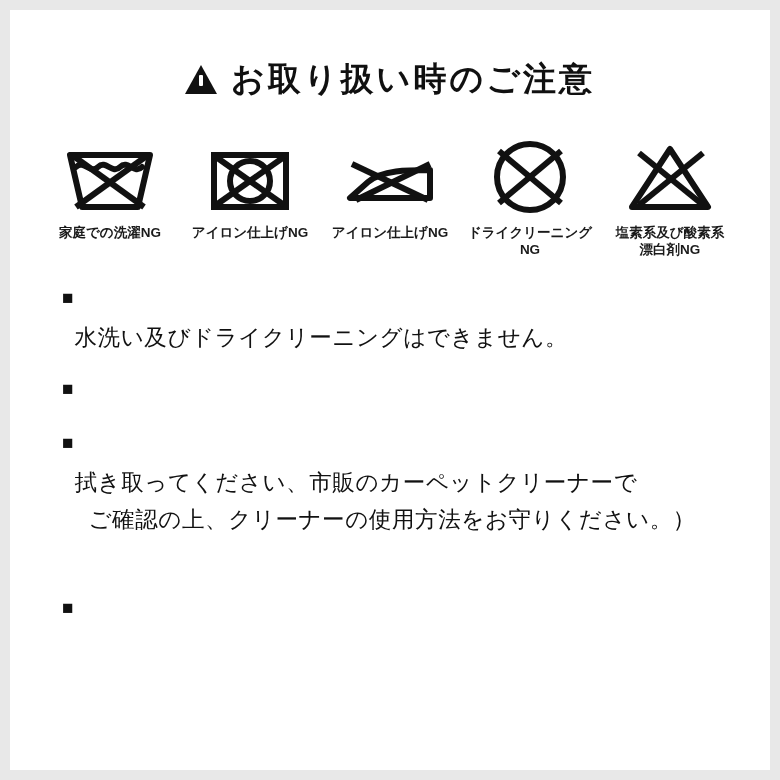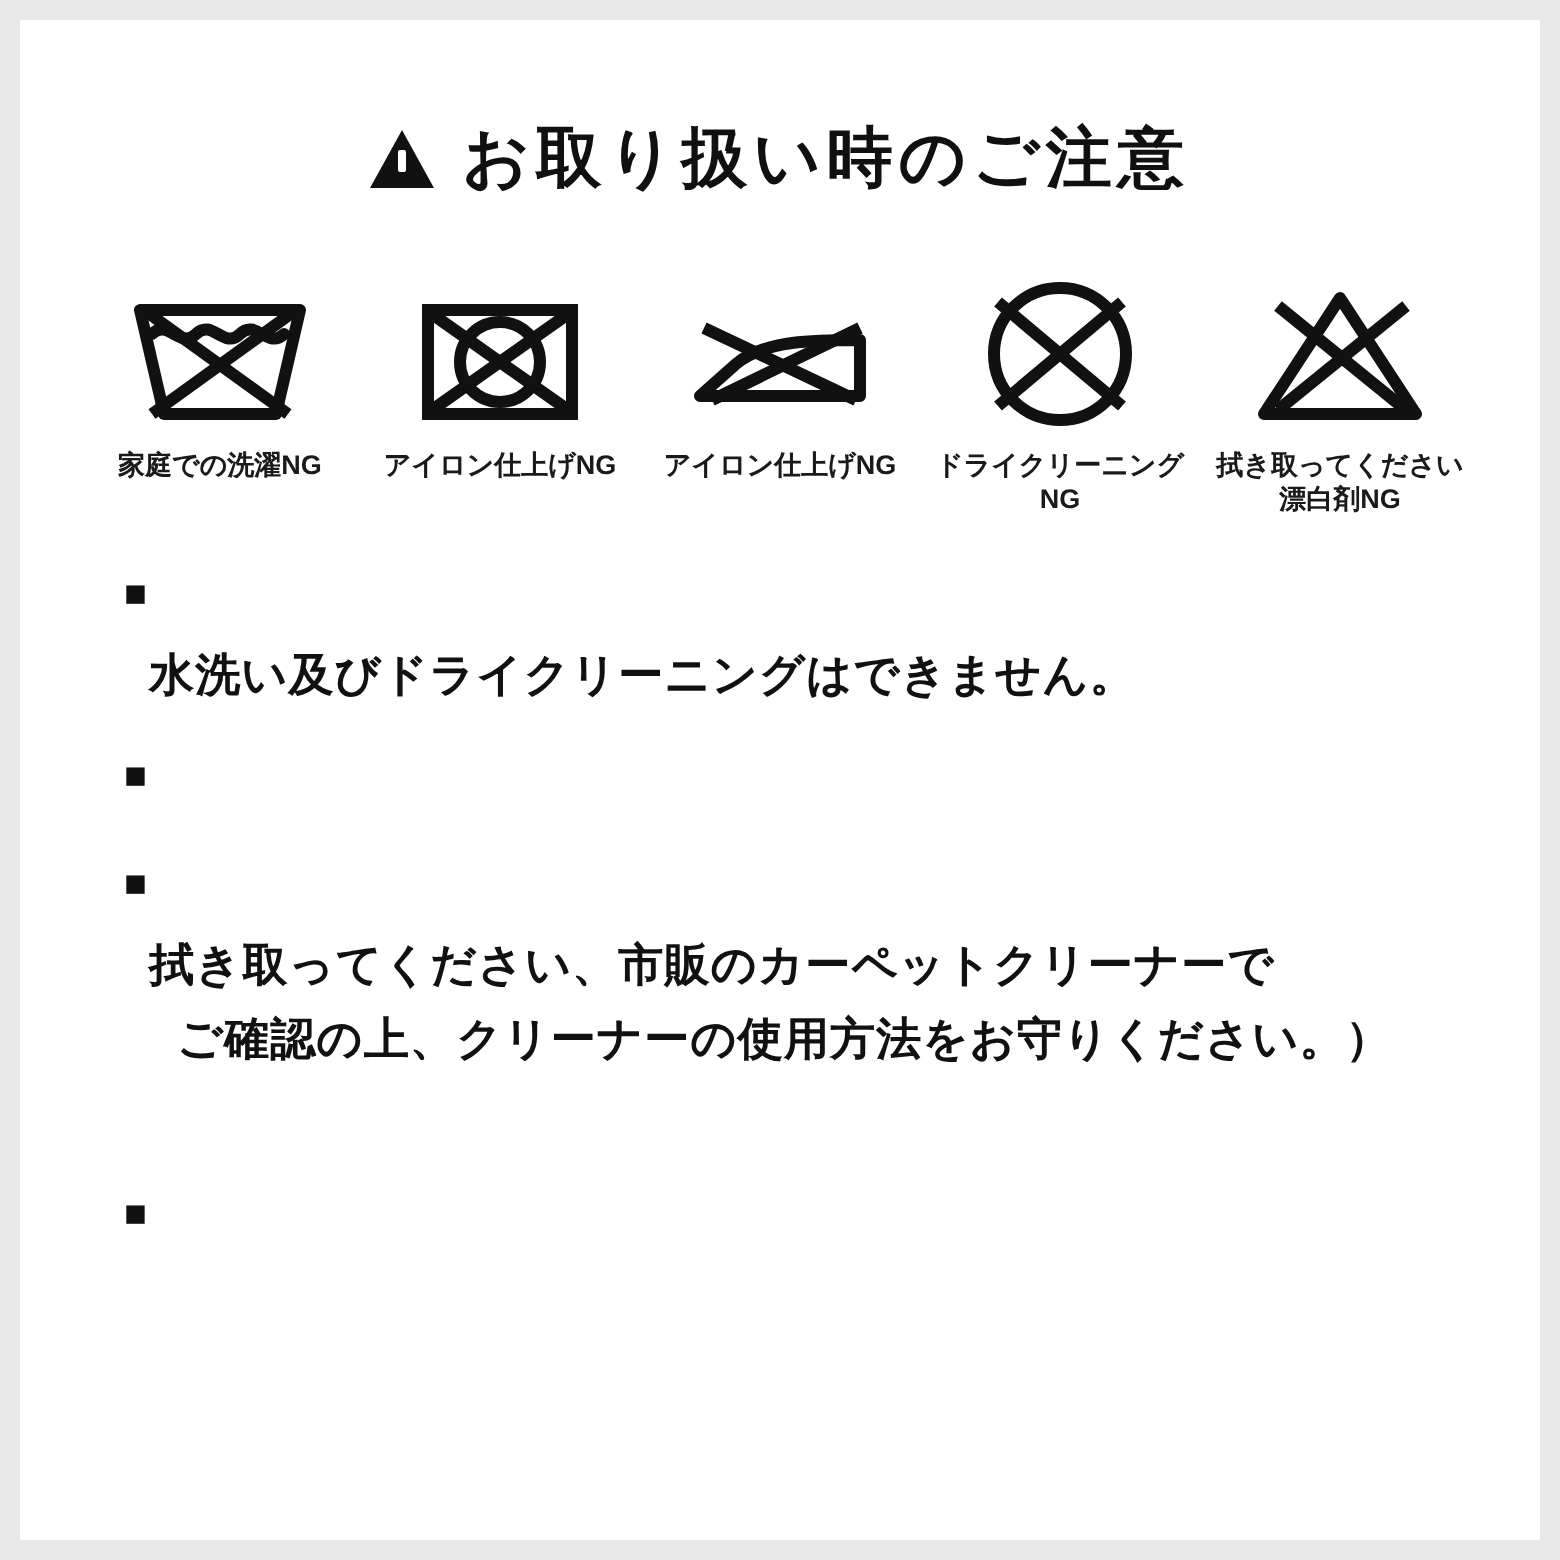--- a/index.html
+++ b/index.html
@@ -113,21 +113,20 @@
     color: #111111;
     margin-right: 1px;
     flex: 0 0 auto;
   }
   .note-body {
     font-size: 22.5px;
     line-height: 37px;
     color: #111111;
     letter-spacing: 0.6px;
     white-space: pre-line;
-    font-weight: bold;
   }
   .note-body .indent {
     display: block;
     padding-left: 14px;
   }
 </style>
 </head>
 <body>
 
 <div class="page">
@@ -186,21 +185,21 @@
     </div>
 
     <div class="icon-cell">
       <div class="icon-art">
         <svg width="86" height="72" viewBox="0 0 86 72" aria-hidden="true">
           <path d="M43 8 L81 66 L5 66 Z" fill="none" stroke="#111" stroke-width="6" stroke-linejoin="round"></path>
           <line x1="12" y1="12" x2="76" y2="64" stroke="#111" stroke-width="6"></line>
           <line x1="76" y1="12" x2="12" y2="64" stroke="#111" stroke-width="6"></line>
         </svg>
       </div>
-      <div class="icon-caption">拭き取ってください
+      <div class="icon-caption">塩素系及び酸素系
 漂白剤NG</div>
     </div>
 
   </div>
 
   <div class="notes">
 
     <div class="note">
       <span class="note-bullet">■</span>
       <span class="note-body">

